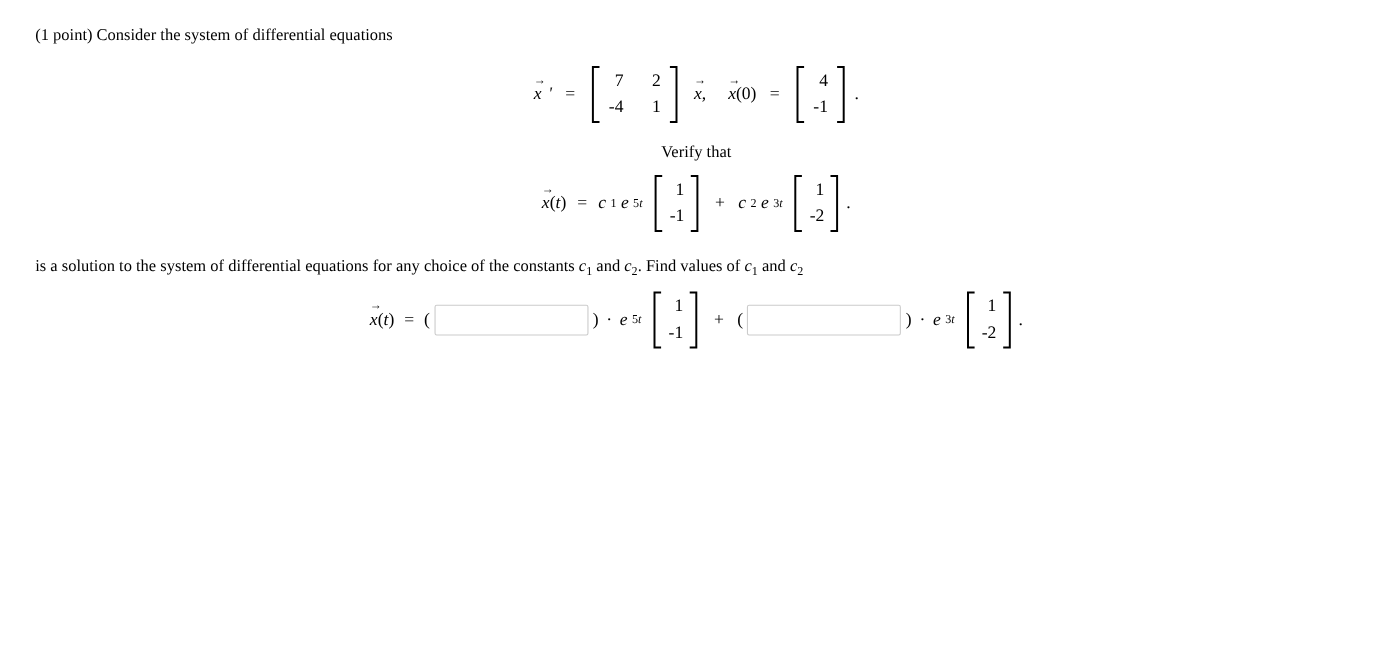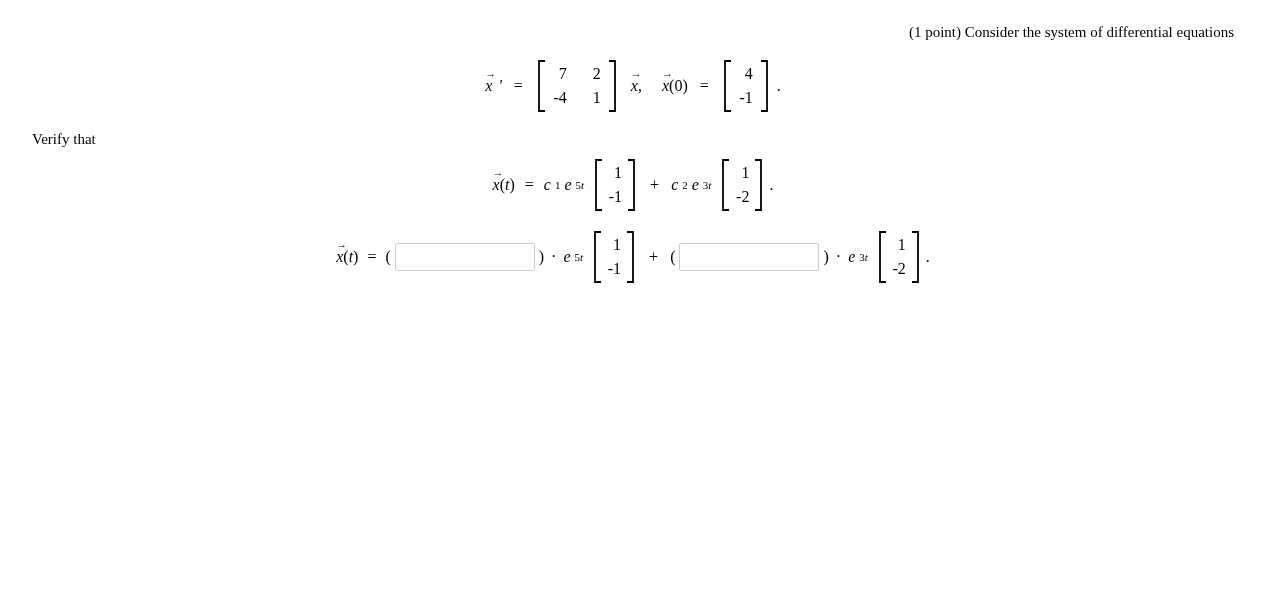--- a/index.html
+++ b/index.html
@@ -8,31 +8,31 @@
       font-family: "Times New Roman", Times, serif;
       font-size: 16px;
       color: #000;
       width: 1266px;
       min-height: 594px;
       padding: 24px 32px;
     }
     .problem-header {
       font-size: 15px;
       margin-bottom: 18px;
-      text-align: right;
     }
     .equation-block {
       display: flex;
       justify-content: center;
       align-items: center;
       margin: 10px 0 18px 0;
     }
     .verify-text {
       margin: 18px 0 0 0;
       font-size: 15px;
+      text-align: center;
     }
     .solution-text {
       margin: 18px 0 10px 0;
       font-size: 15px;
       line-height: 1.6;
     }
     .bmatrix-content {
       display: inline-flex;
       flex-direction: column;
       align-items: flex-end;
@@ -210,20 +210,23 @@
     <span class="rb">
       <svg width="12" height="54" viewBox="0 0 12 54">
           <path d="M2,2 L8,2 L8,52 L2,52" stroke="#000" stroke-width="1.8" fill="none"></path>
         </svg>
     </span>
     <span>.</span>
   </span>
 </div>
 
 <div class="solution-text">
+  <p>
+    is a solution to the system of differential equations for any choice of the constants <i>c</i><span class="sub" style="font-style:normal;">1</span> and <i>c</i><span class="sub" style="font-style:normal;">2</span>. Find values of <i>c</i><span class="sub" style="font-style:normal;">1</span> and <i>c</i><span class="sub" style="font-style:normal;">2</span>
+  </p>
 </div>
 
 <div class="equation-block" style="margin-top:8px;">
   <span class="eq-row" style="align-items:center; gap:4px; flex-wrap:wrap;">
     <span><span class="ovec"><i>x</i></span>(<i>t</i>)</span>
     <span style="margin:0 5px;">=</span>
     <span>(</span>
     <input type="text" class="answer-input" placeholder="" style="">
     <span>)</span>
     <span class="cdot">·</span>

